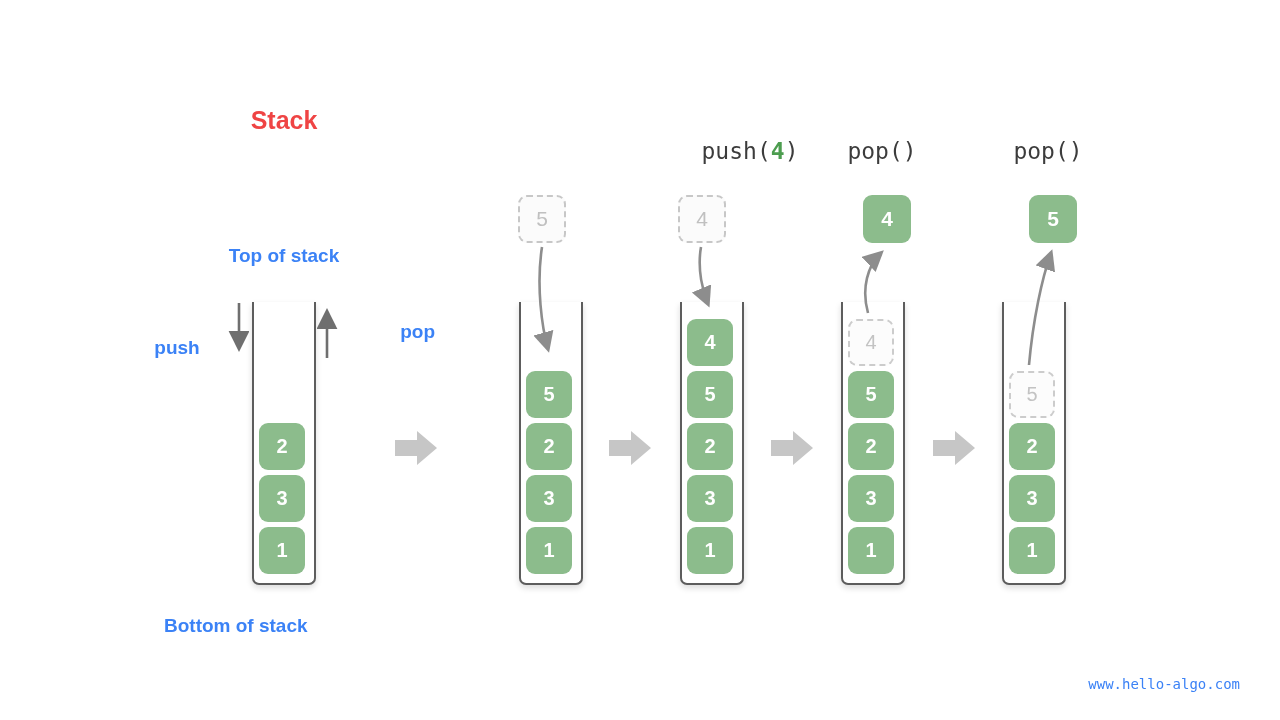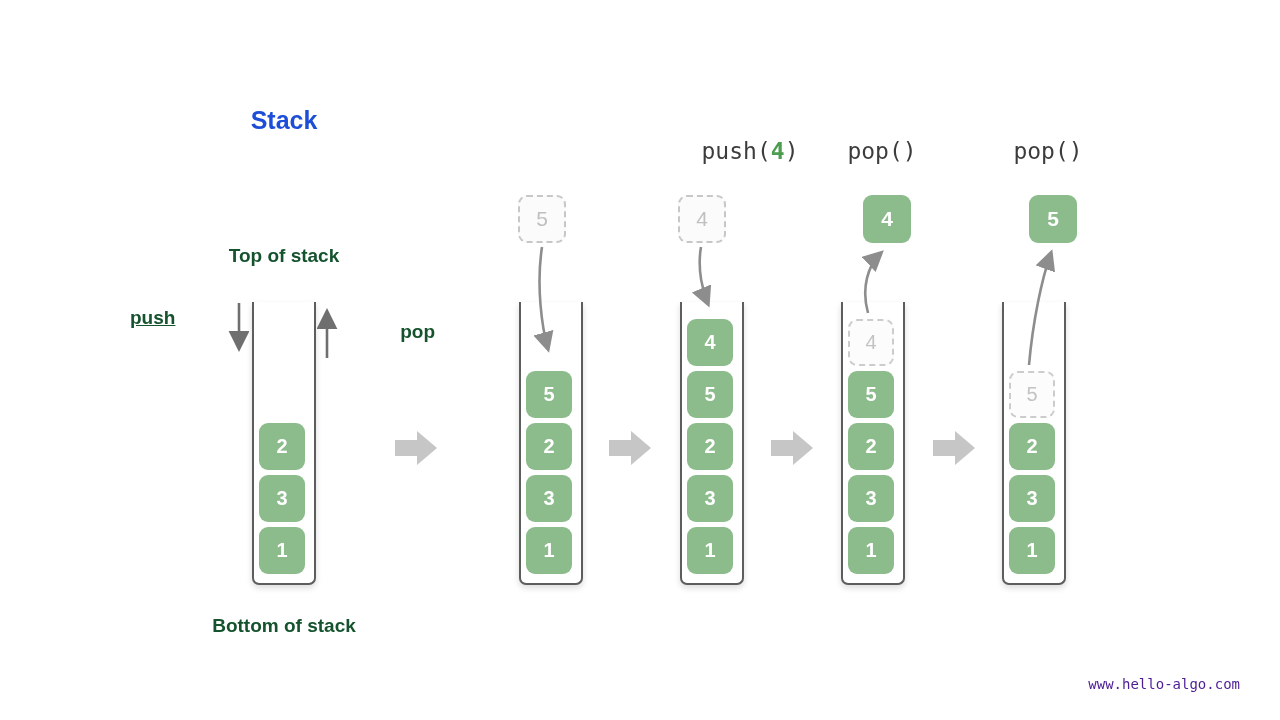--- a/index.html
+++ b/index.html
@@ -5,26 +5,26 @@
   html,body{margin:0;padding:0;background:#ffffff;}
   .canvas{
     position:relative;width:1280px;height:720px;background:#ffffff;overflow:hidden;
     font-family:"Liberation Sans",sans-serif;
   }
   .abs{position:absolute;}
 
   
   .title{
     left:164px;top:106px;width:240px;text-align:center;
-    font-size:25px;font-weight:700;color:#1d4ed8;
+    font-size:25px;font-weight:700;color:#ef4444;
   }
-  .side-label{font-size:19px;font-weight:700;color:#14532d;}
+  .side-label{font-size:19px;font-weight:700;color:#3b82f6;}
   .top-label{left:164px;top:245px;width:240px;text-align:center;}
-  .bottom-label{left:164px;top:615px;width:240px;text-align:center;}
-  .push-label{left:130px;top:307px;width:94px;text-align:left;text-decoration:underline;}
+  .bottom-label{left:164px;top:615px;width:240px;text-align:left;}
+  .push-label{left:130px;top:337px;width:94px;text-align:center;}
   .pop-label{left:341px;top:321px;width:94px;text-align:right;}
 
   
   .op{
     top:138px;width:200px;text-align:center;
     font-family:"DejaVu Sans Mono",monospace;font-size:23px;color:#3c3c3c;
   }
   .op .arg{color:#4c9d4f;font-weight:700;}
 
   
@@ -53,21 +53,21 @@
   .float-box.solid{background:#8cbc8c;color:#ffffff;font-weight:700;}
   .float-box.dashed{
     box-sizing:border-box;background:#fbfbfb;border:2px dashed #c7c7c7;
     color:#c0c0c0;font-weight:400;line-height:44px;
   }
 
   .overlay{position:absolute;left:0;top:0;width:1280px;height:720px;pointer-events:none;}
 
   .watermark{
     right:40px;top:676px;font-family:"DejaVu Sans Mono",monospace;
-    font-size:14px;color:#4c1d95;
+    font-size:14px;color:#3b82f6;
   }
 </style>
 </head>
 <body>
 
 <div class="canvas">
 
   <div class="abs title">Stack</div>
   <div class="abs side-label top-label">Top of stack</div>
   <div class="abs side-label bottom-label">Bottom of stack</div>

